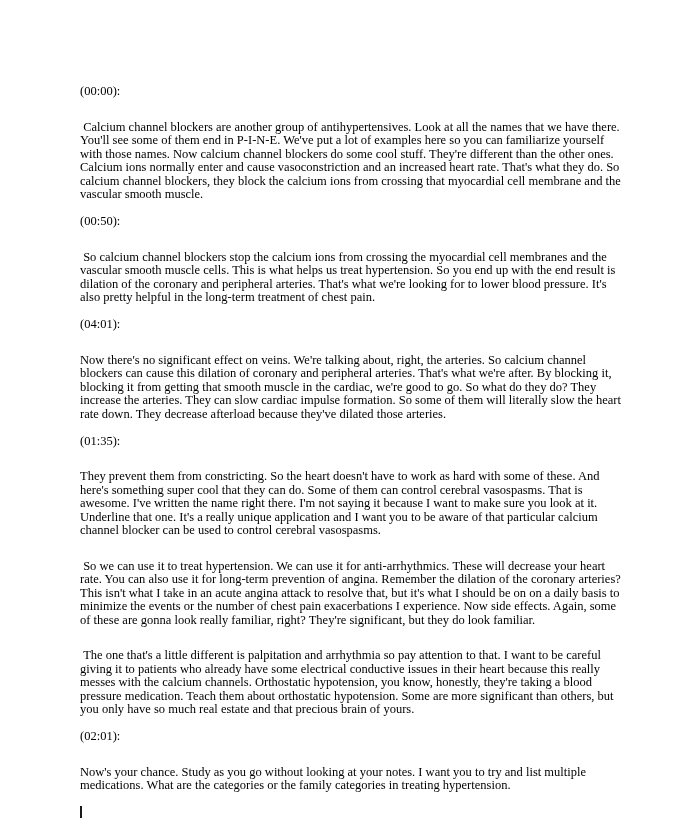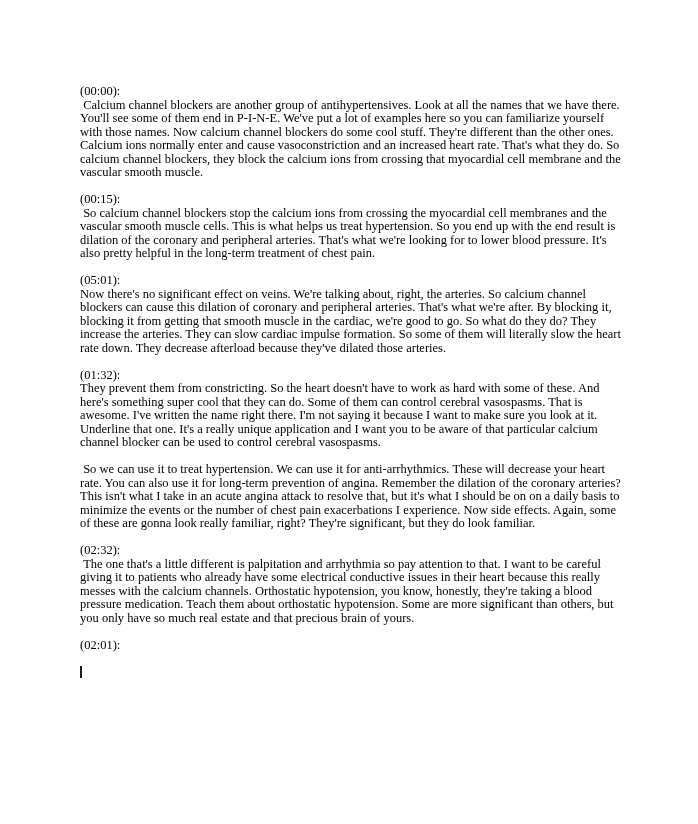--- a/index.html
+++ b/index.html
@@ -25,62 +25,63 @@
     -webkit-font-smoothing: none;
   }
   .segment {
     margin: 0 0 13.5px 0;
   }
   .timestamp {
     white-space: pre-wrap;
   }
   .seg-text {
     white-space: pre-wrap;
+    margin-top: 22px;
   }
   .caret {
     display: block;
     width: 1.5px;
     height: 12px;
     background: #1a1a1a;
     margin-top: 1px;
   }
 </style>
 </head>
 <body>
 
 <div class="page">
 
   <div class="segment">
     <div class="timestamp">(00:00):</div>
     <div class="seg-text"> Calcium channel blockers are another group of antihypertensives. Look at all the names that we have there. You'll see some of them end in P-I-N-E. We've put a lot of examples here so you can familiarize yourself with those names. Now calcium channel blockers do some cool stuff. They're different than the other ones. Calcium ions normally enter and cause vasoconstriction and an increased heart rate. That's what they do. So calcium channel blockers, they block the calcium ions from crossing that myocardial cell membrane and the vascular smooth muscle.</div>
   </div>
 
   <div class="segment">
-    <div class="timestamp">(00:15):</div>
+    <div class="timestamp">(00:50):</div>
     <div class="seg-text"> So calcium channel blockers stop the calcium ions from crossing the myocardial cell membranes and the vascular smooth muscle cells. This is what helps us treat hypertension. So you end up with the end result is dilation of the coronary and peripheral arteries. That's what we're looking for to lower blood pressure. It's also pretty helpful in the long-term treatment of chest pain.</div>
   </div>
 
   <div class="segment">
-    <div class="timestamp">(05:01):</div>
+    <div class="timestamp">(04:01):</div>
     <div class="seg-text">Now there's no significant effect on veins. We're talking about, right, the arteries. So calcium channel blockers can cause this dilation of coronary and peripheral arteries. That's what we're after. By blocking it, blocking it from getting that smooth muscle in the cardiac, we're good to go. So what do they do? They increase the arteries. They can slow cardiac impulse formation. So some of them will literally slow the heart rate down. They decrease afterload because they've dilated those arteries.</div>
   </div>
 
   <div class="segment">
-    <div class="timestamp">(01:32):</div>
+    <div class="timestamp">(01:35):</div>
     <div class="seg-text">They prevent them from constricting. So the heart doesn't have to work as hard with some of these. And here's something super cool that they can do. Some of them can control cerebral vasospasms. That is awesome. I've written the name right there. I'm not saying it because I want to make sure you look at it. Underline that one. It's a really unique application and I want you to be aware of that particular calcium channel blocker can be used to control cerebral vasospasms.</div>
   </div>
 
   <div class="segment">
     <div class="seg-text"> So we can use it to treat hypertension. We can use it for anti-arrhythmics. These will decrease your heart rate. You can also use it for long-term prevention of angina. Remember the dilation of the coronary arteries? This isn't what I take in an acute angina attack to resolve that, but it's what I should be on on a daily basis to minimize the events or the number of chest pain exacerbations I experience. Now side effects. Again, some of these are gonna look really familiar, right? They're significant, but they do look familiar.</div>
   </div>
 
   <div class="segment">
-    <div class="timestamp">(02:32):</div>
     <div class="seg-text"> The one that's a little different is palpitation and arrhythmia so pay attention to that. I want to be careful giving it to patients who already have some electrical conductive issues in their heart because this really messes with the calcium channels. Orthostatic hypotension, you know, honestly, they're taking a blood pressure medication. Teach them about orthostatic hypotension. Some are more significant than others, but you only have so much real estate and that precious brain of yours.</div>
   </div>
 
   <div class="segment">
     <div class="timestamp">(02:01):</div>
+    <div class="seg-text">Now's your chance. Study as you go without looking at your notes. I want you to try and list multiple medications. What are the categories or the family categories in treating hypertension.</div>
   </div>
 
   <span class="caret"></span>
 
 </div>
 
 </body></html>

